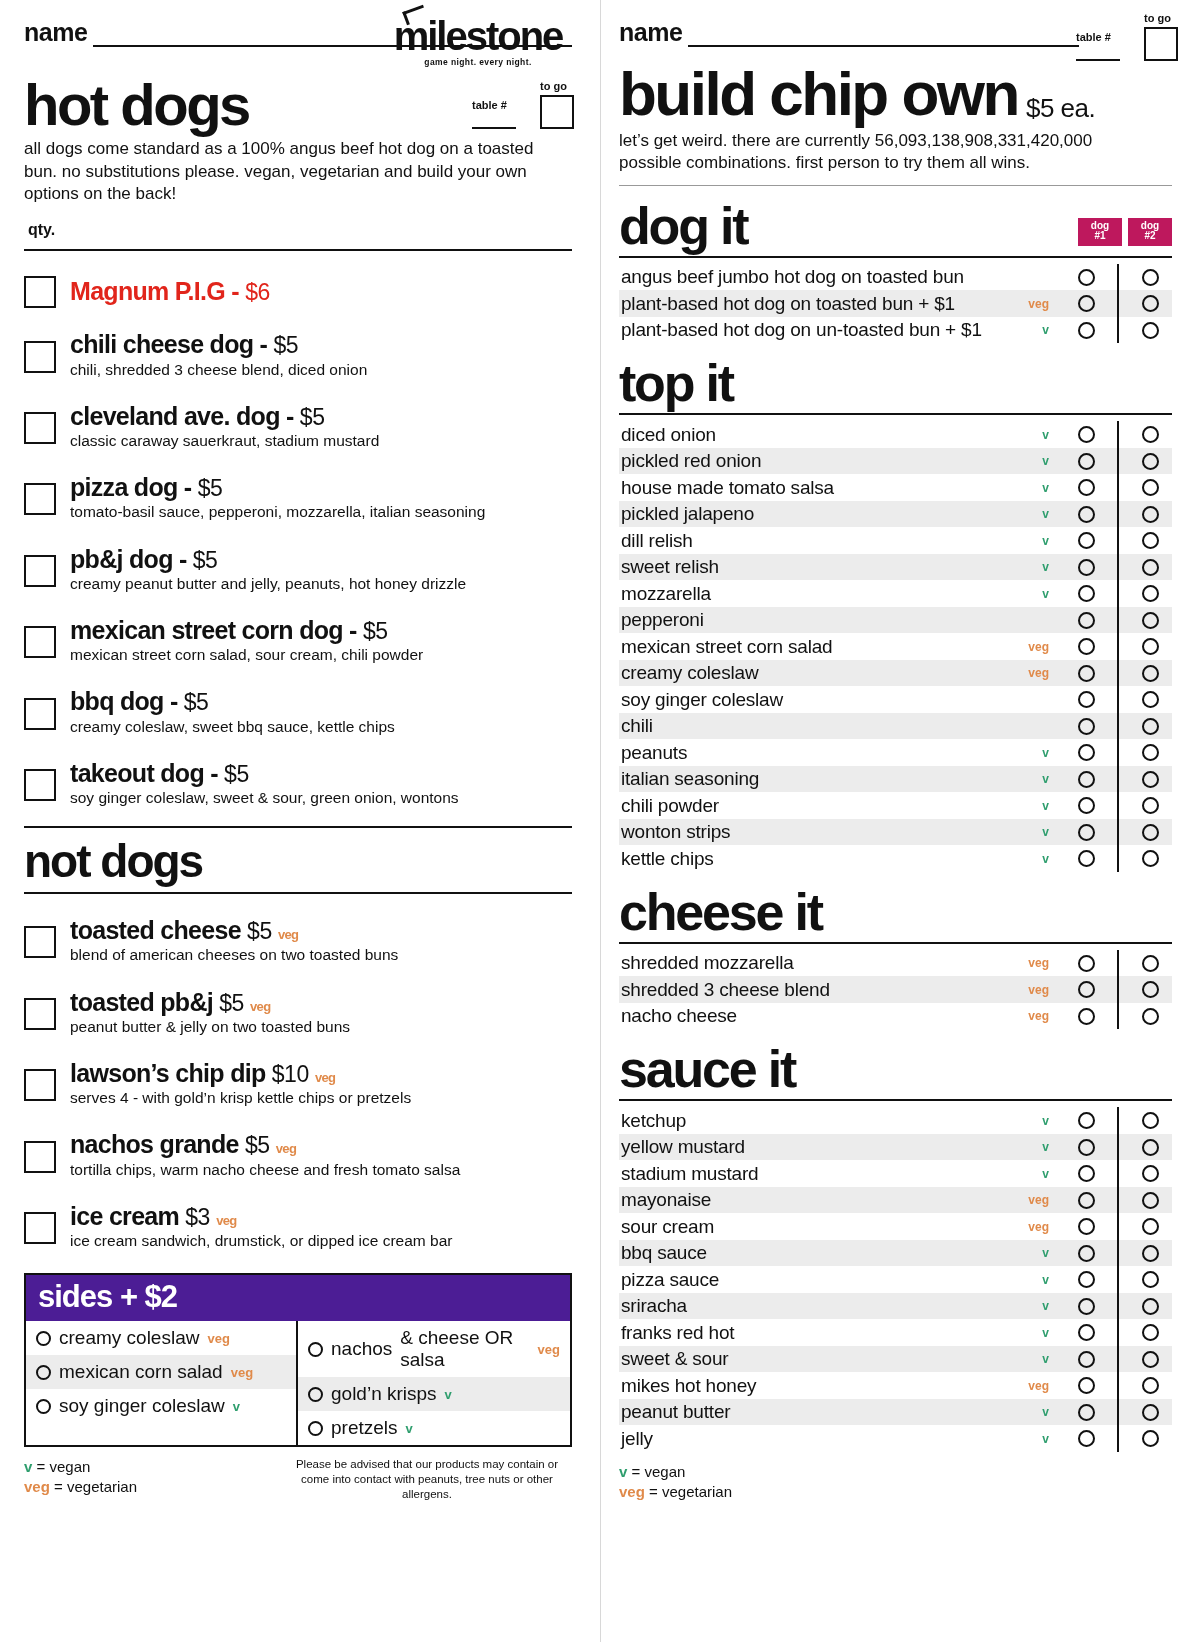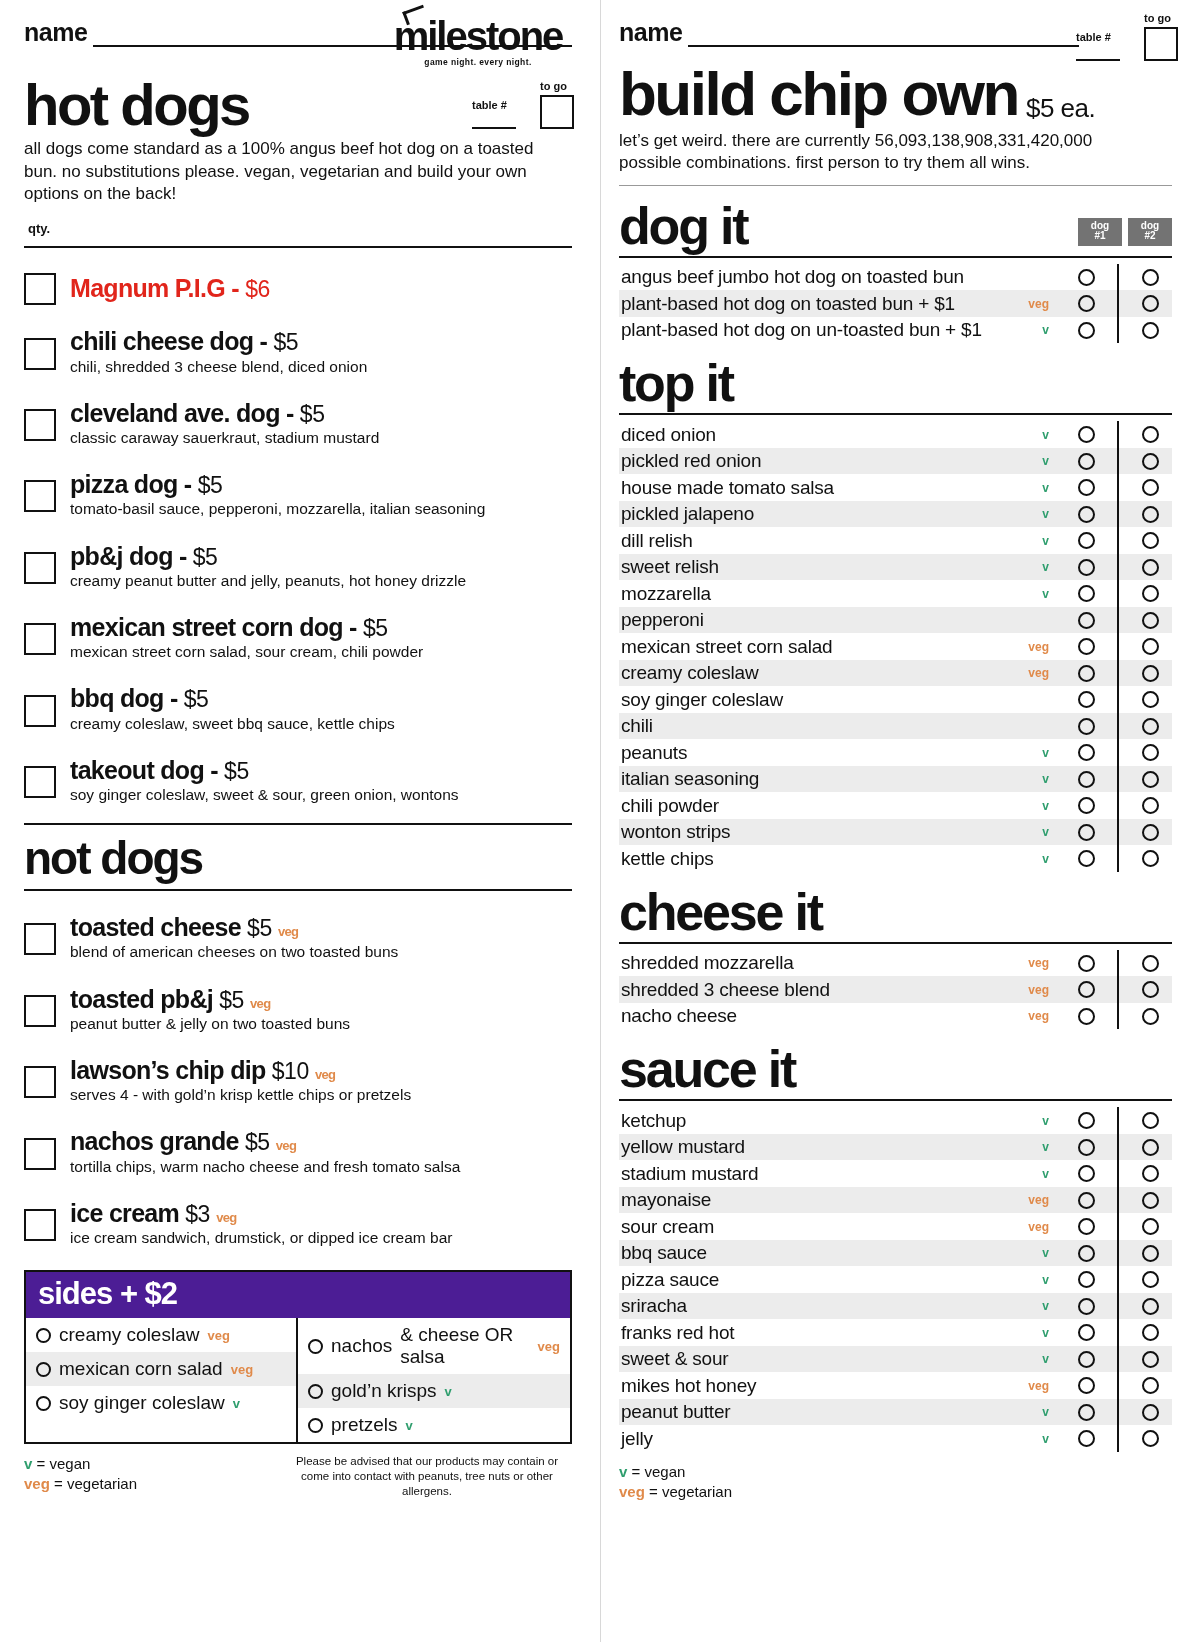--- a/index.html
+++ b/index.html
@@ -30,21 +30,21 @@
   .tbl-col { text-align:left; font-size:11px; font-weight:700; }
   .tbl-line { width:44px; border-bottom:2px solid #111; height:16px; margin-top:2px; }
   .go-box { width:34px; height:34px; border:2px solid #111; margin-top:3px; }
 
   
   .title { font-size:58px; font-weight:800; letter-spacing:-2.5px; line-height:0.95; }
   .title-sm { font-size:46px; font-weight:800; letter-spacing:-2px; line-height:1; }
   .blurb { font-size:17px; line-height:1.32; margin-top:6px; }
 
   
-  .qty { font-size:13px; font-weight:700; margin:16px 0 2px 4px; }
+  .qty { font-size:16px; font-weight:700; margin:16px 0 2px 4px; }
   .hr { border:none; border-top:2px solid #111; margin:10px 0 0 0; }
   .item { display:flex; gap:14px; margin-top:23px; align-items:center; }
   .chk { width:32px; height:32px; border:2px solid #111; flex:none; margin-top:2px; }
   .it-body { flex:1; }
   .it-name { font-size:25px; font-weight:800; letter-spacing:-0.7px; line-height:1.05; }
   .it-name .price { font-weight:400; font-size:23px; letter-spacing:-0.5px; }
   .it-name.red { color:#e1251b; }
   .it-desc { font-size:15.5px; line-height:1.3; margin-top:2px; }
   .veg { color:#e08a4a; font-size:13px; font-weight:700; }
   .vmark { color:#2f9e6e; font-size:13px; font-weight:700; }
@@ -61,21 +61,21 @@
   .radio { width:15px; height:15px; border:2px solid #111; border-radius:50%; flex:none; }
 
   .footnote { display:flex; justify-content:space-between; align-items:flex-start; margin-top:10px; }
   .legend { font-size:15px; line-height:1.35; }
   .legend .v { color:#2f9e6e; font-weight:700; }
   .legend .vg { color:#e08a4a; font-weight:700; }
   .advise { width:290px; font-size:11.5px; line-height:1.3; text-align:center; }
 
   
   .dogcols { position:absolute; right:28px; display:flex; gap:6px; }
-  .dogcol { background:#737373; color:#fff; width:44px; text-align:center;
+  .dogcol { background:#be185d; color:#fff; width:44px; text-align:center;
             font-size:10px; font-weight:700; line-height:1.05; padding:3px 0 4px; }
   .opt-list { margin-top:6px; border-top:0; }
   .opt { display:flex; align-items:center; height:26.5px; font-size:19px; padding-left:2px;gap:7px; }
   .opt.alt { background:#ececec; }
   .opt .lbl { flex:1; letter-spacing:-0.2px; }
   .opt .tag { width:42px; text-align:right; padding-right:8px; font-size:12px; font-weight:700; }
   .opt .tag.v { color:#2f9e6e; }
   .opt .tag.veg { color:#e08a4a; }
   .bub { width:44px; display:flex; justify-content:center; }
   .bub span { width:17px; height:17px; border:2px solid #111; border-radius:50%; display:block; }

